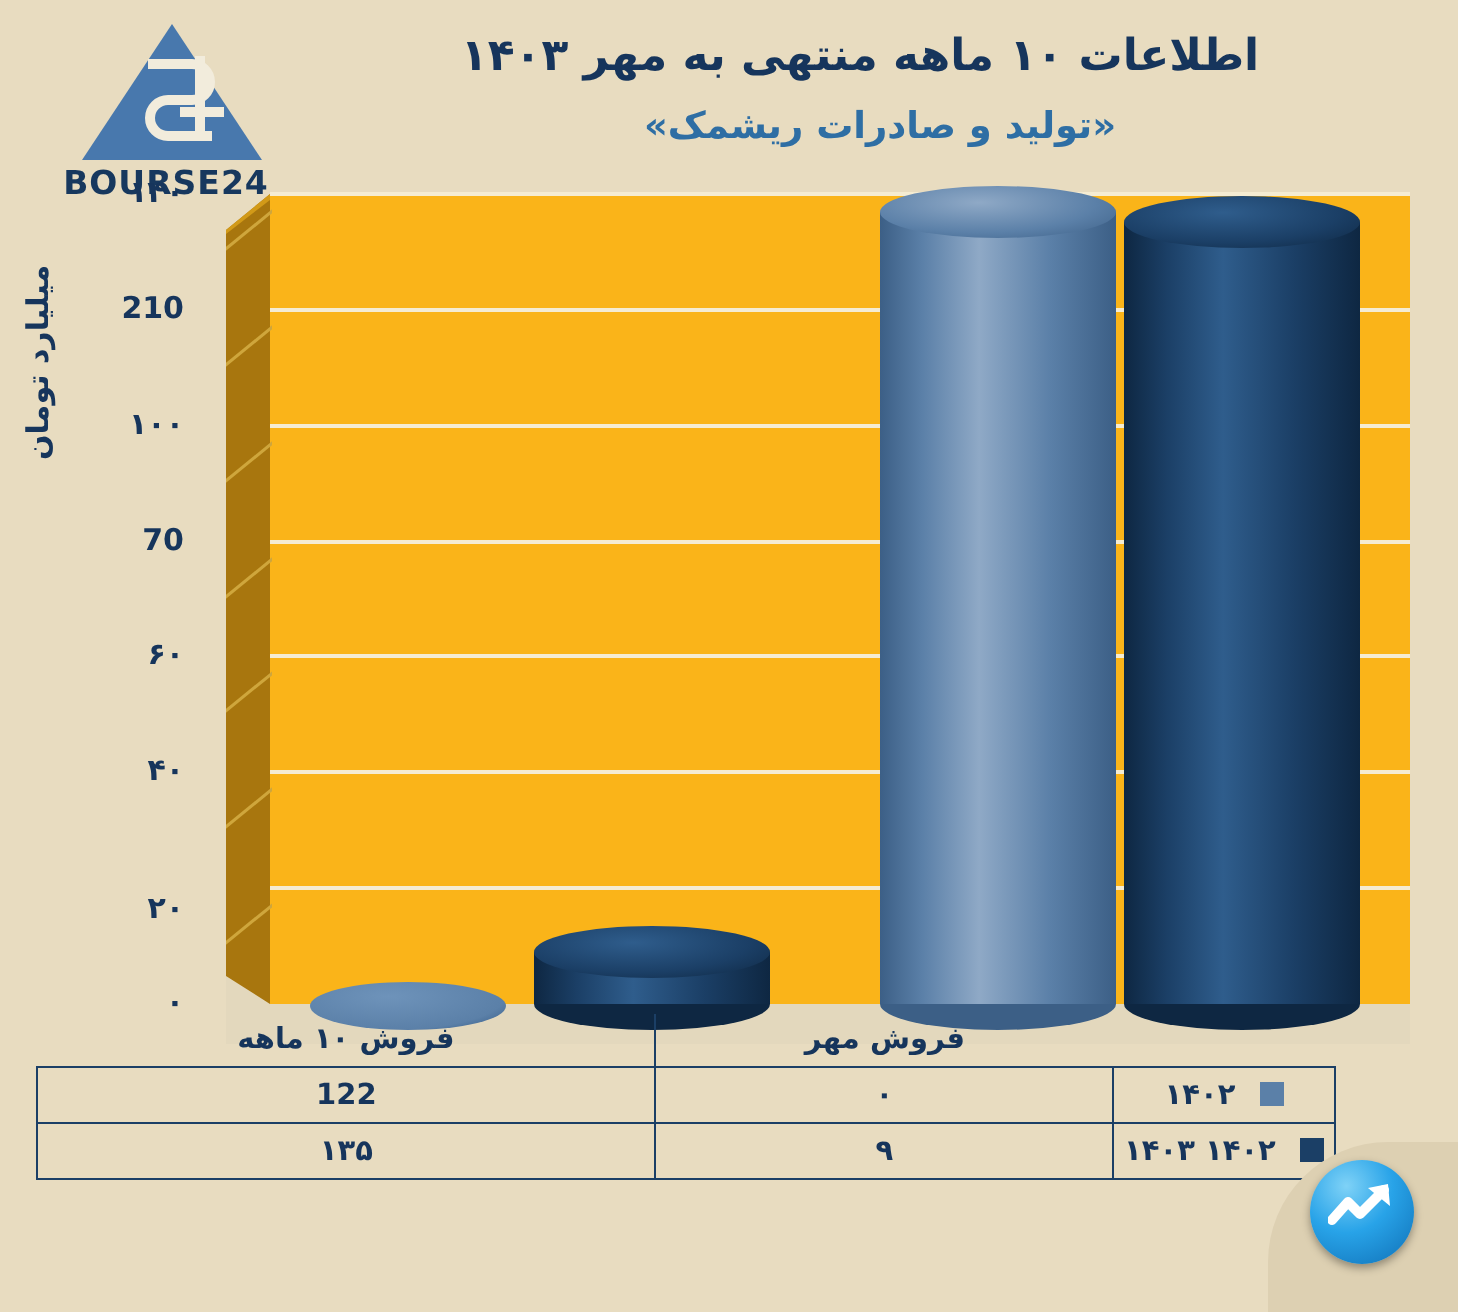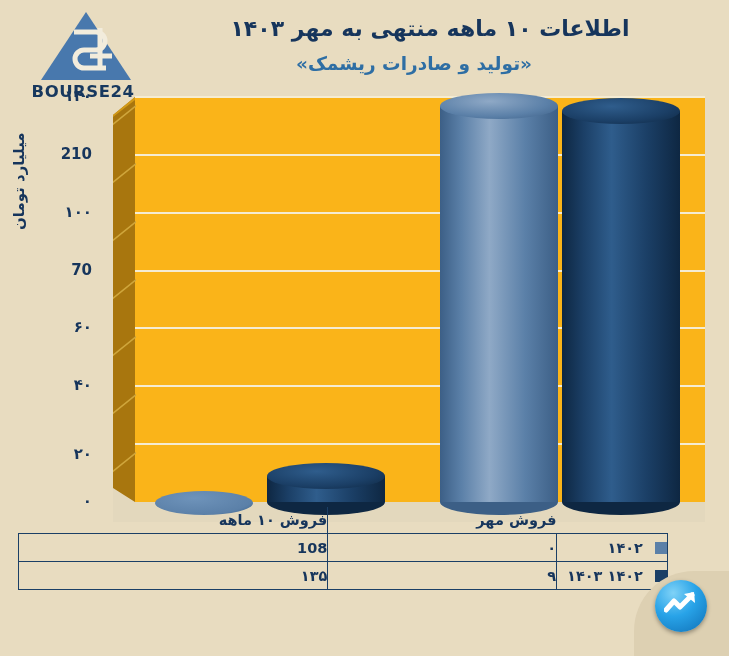--- a/index.html
+++ b/index.html
@@ -20,21 +20,21 @@
     font-size:16.5px;font-weight:bold;letter-spacing:.5px;
     color:#17385e;direction:ltr;
   }
 
   
   .title{
     position:absolute;left:150px;top:16px;width:560px;text-align:center;
     font-size:22px;font-weight:bold;color:#16355c;
   }
   .subtitle{
-    position:absolute;left:134px;top:53px;width:560px;text-align:center;
+    position:absolute;left:160px;top:53px;width:560px;text-align:center;
     font-size:18.5px;font-weight:bold;color:#2e6ea4;
   }
 
   
   .ylabel{
     position:absolute;left:10px;top:230px;
     font-size:15px;font-weight:bold;color:#16355c;
     transform:rotate(-90deg);transform-origin:left top;
     white-space:nowrap;
   }
@@ -82,21 +82,21 @@
   .flat-ellipse{position:absolute;border-radius:50%;}
 
   
   .tbl{
     position:absolute;left:18px;top:507px;width:650px;
     border-collapse:collapse;direction:rtl;
   }
   .tbl td,.tbl th{
     border:1.5px solid #1b3f66;
     font-size:14.5px;font-weight:bold;color:#16355c;
-    text-align:right;height:27px;padding:0;
+    text-align:center;height:27px;padding:0;
   }
   .tbl .hdrrow td{border:none;border-left:1.5px solid #1b3f66;height:26px;}
   .tbl .hdrrow td.blank{border:none;}
   .tbl .hdrrow td.last{border-left:none;border-right:1.5px solid #1b3f66;}
   .lcell{width:110px;text-align:right;padding-right:6px;}
   .swatch{
     display:inline-block;width:12px;height:12px;vertical-align:-1px;
     margin-left:7px;
   }
   .lbl-txt{display:inline-block;}
@@ -189,21 +189,21 @@
         <td class="blank"></td>
         <td>فروش مهر</td>
         <td class="last">فروش ۱۰ ماهه</td>
       </tr>
       <tr>
         <td class="lcell">
           <span class="swatch" id="sw0" style="background: rgb(91, 128, 168);"></span>
           <span class="lbl-txt">۱۴۰۲</span>
         </td>
         <td>۰</td>
-        <td>108</td>
+        <td>122</td>
       </tr>
       <tr>
         <td class="lcell">
           <span class="swatch" id="sw1" style="background: rgb(27, 63, 102);"></span>
           <span class="lbl-txt">۱۴۰۲ ۱۴۰۳</span>
         </td>
         <td>۹</td>
         <td>۱۳۵</td>
       </tr>
     </tbody>

